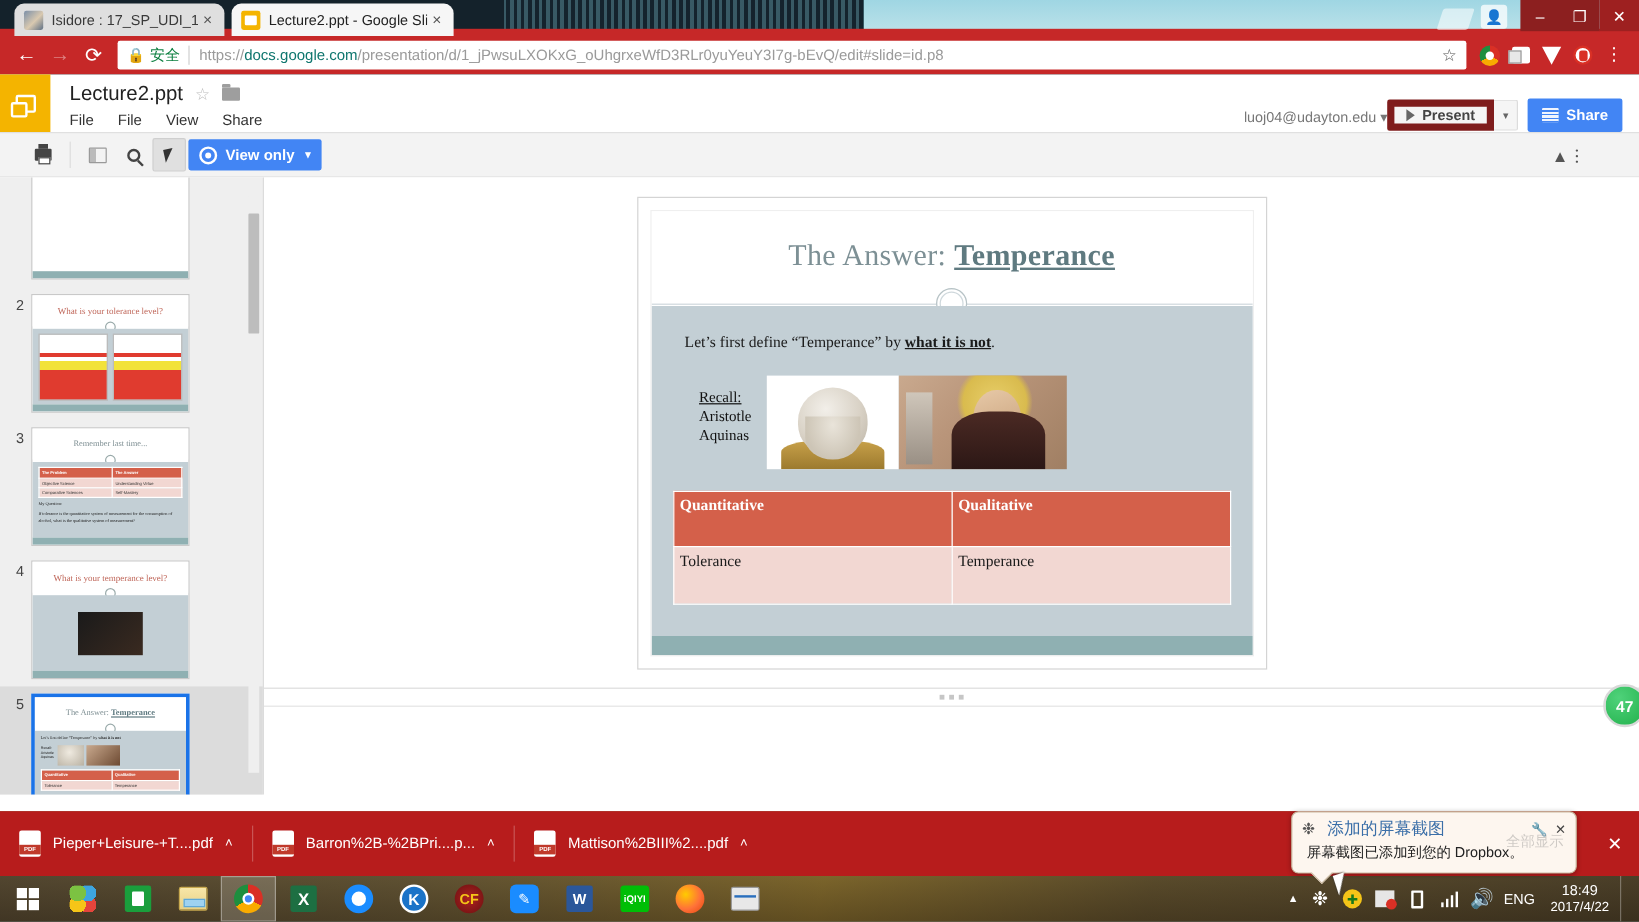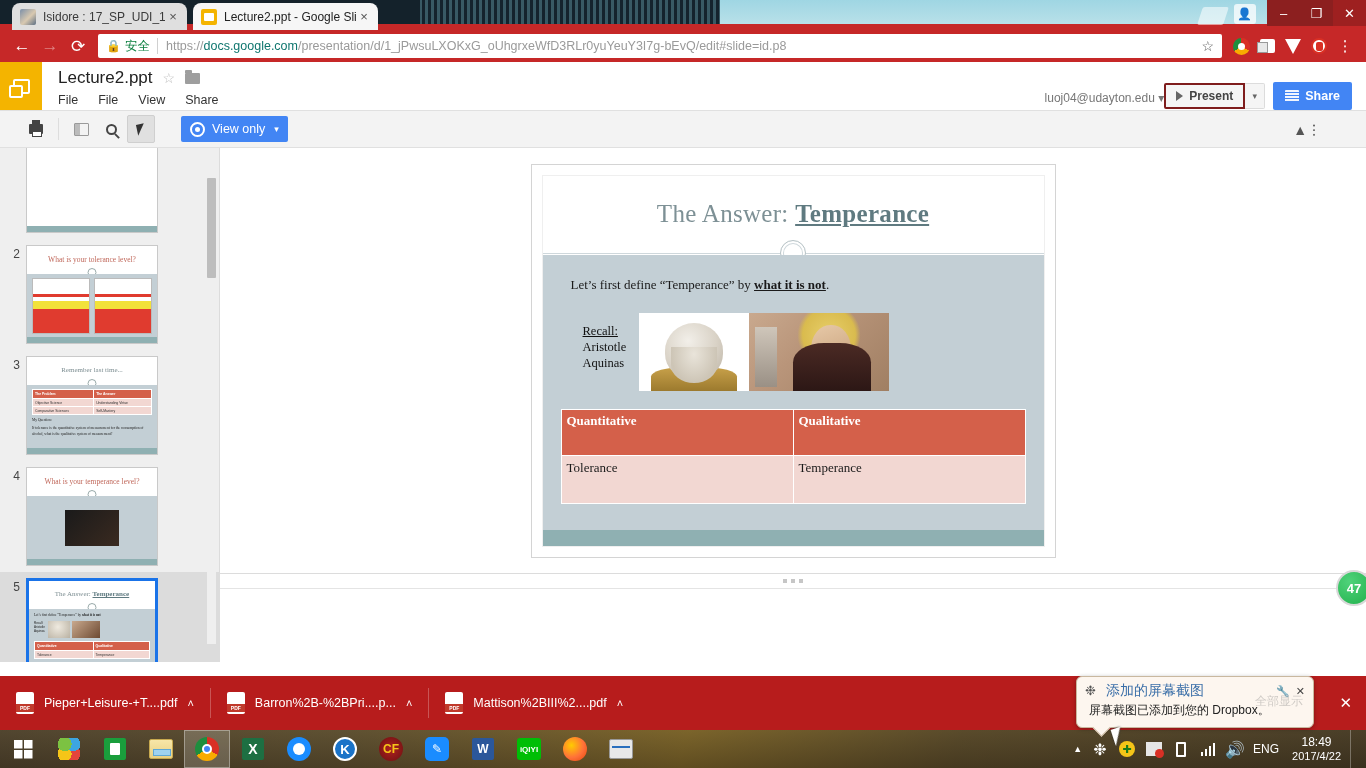--- a/index.html
+++ b/index.html
@@ -121,21 +121,21 @@
   .icon-star-outline { color: #bdbdbd; font-size: 14px; }
   .icon-folder { width: 15px; height: 11px; background: #9e9e9e; border-radius: 1px; position: relative; }
   .icon-folder::before { content:""; position:absolute; left:0; top:-3px; width:7px; height:3px; background:#9e9e9e; border-radius:1px 1px 0 0; }
   .gs-menu { display: flex; gap: 20px; margin-top: 5px; }
   .gs-menu span { font-size: 12.5px; color: #333; }
   .gs-headright { display: flex; flex-direction: row; align-items: flex-end; padding: 6px 14px 0 0; }
   .gs-account { font-size: 12px; color: #777; margin-bottom: 5px; }
   .gs-btn-row { display: flex; align-items: center; gap: 8px; }
   .btn-present {
     display: flex; align-items: center; gap: 6px;
-    height: 26px; padding: 0 10px; background: #f5f5f5; border: 2px solid #7f1d1d;
+    height: 26px; padding: 0 10px; background: #f5f5f5; border: 6px solid #7f1d1d;
     border-radius: 2px 0 0 2px; font-size: 12px; color: #444; font-weight: bold;
   }
   .play-tri { width:0;height:0;border-left:7px solid #666;border-top:5px solid transparent;border-bottom:5px solid transparent; }
   .btn-present-caret {
     height: 26px; width: 20px; background: #f5f5f5; border: 1px solid #dcdcdc; border-left: none;
     display:flex; align-items:center; justify-content:center; font-size:9px; color:#666; margin-left:-8px;
     border-radius: 0 2px 2px 0;
   }
   .btn-share {
     display:flex; align-items:center; gap:6px; height: 28px; padding: 0 12px;
@@ -154,21 +154,21 @@
   .icon-printer { width:14px;height:10px;background:#444;border-radius:1px;position:relative; }
   .icon-printer::before{content:"";position:absolute;left:3px;top:-4px;width:8px;height:4px;background:#444;}
   .icon-printer::after{content:"";position:absolute;left:3px;bottom:-3px;width:8px;height:4px;background:#fff;border:1px solid #444;}
   .icon-undoarrange { width:15px;height:13px;border:1px solid #9a9a9a;border-radius:1px;
     background:linear-gradient(90deg,#bbb 0 5px,transparent 5px); }
   .icon-zoom { width:11px;height:11px;border:2px solid #444;border-radius:50%;position:relative; }
   .icon-zoom::after{content:"";position:absolute;right:-5px;bottom:-4px;width:6px;height:2px;background:#444;transform:rotate(45deg);}
   .icon-cursor { width:0;height:0;border-left:8px solid #333;border-bottom:11px solid transparent; transform:rotate(-12deg); }
   .viewonly {
     display:flex;align-items:center;gap:7px; height:26px; padding:0 9px; background:#4285f4; color:#fff;
-    border-radius:2px; font-size:12.5px; font-weight:normal; margin-left:24px;
+    border-radius:2px; font-size:12.5px; font-weight:bold; margin-left:0;
   }
   .eye { width:15px;height:15px;border-radius:50%;border:2px solid #fff; display:flex;align-items:center;justify-content:center;}
   .eye::after{content:"";width:5px;height:5px;border-radius:50%;background:#fff;}
   .vo-caret { font-size:9px; margin-left:2px; }
   .tb-collapse { margin-left:auto; margin-right: 45px; color:#555; font-size:14px; }
 
   
   .editor { display:flex; height: 514px; background:#fff; }
   .filmstrip {
     width: 220px; background: #efefef; border-right: 1px solid #dcdcdc;

